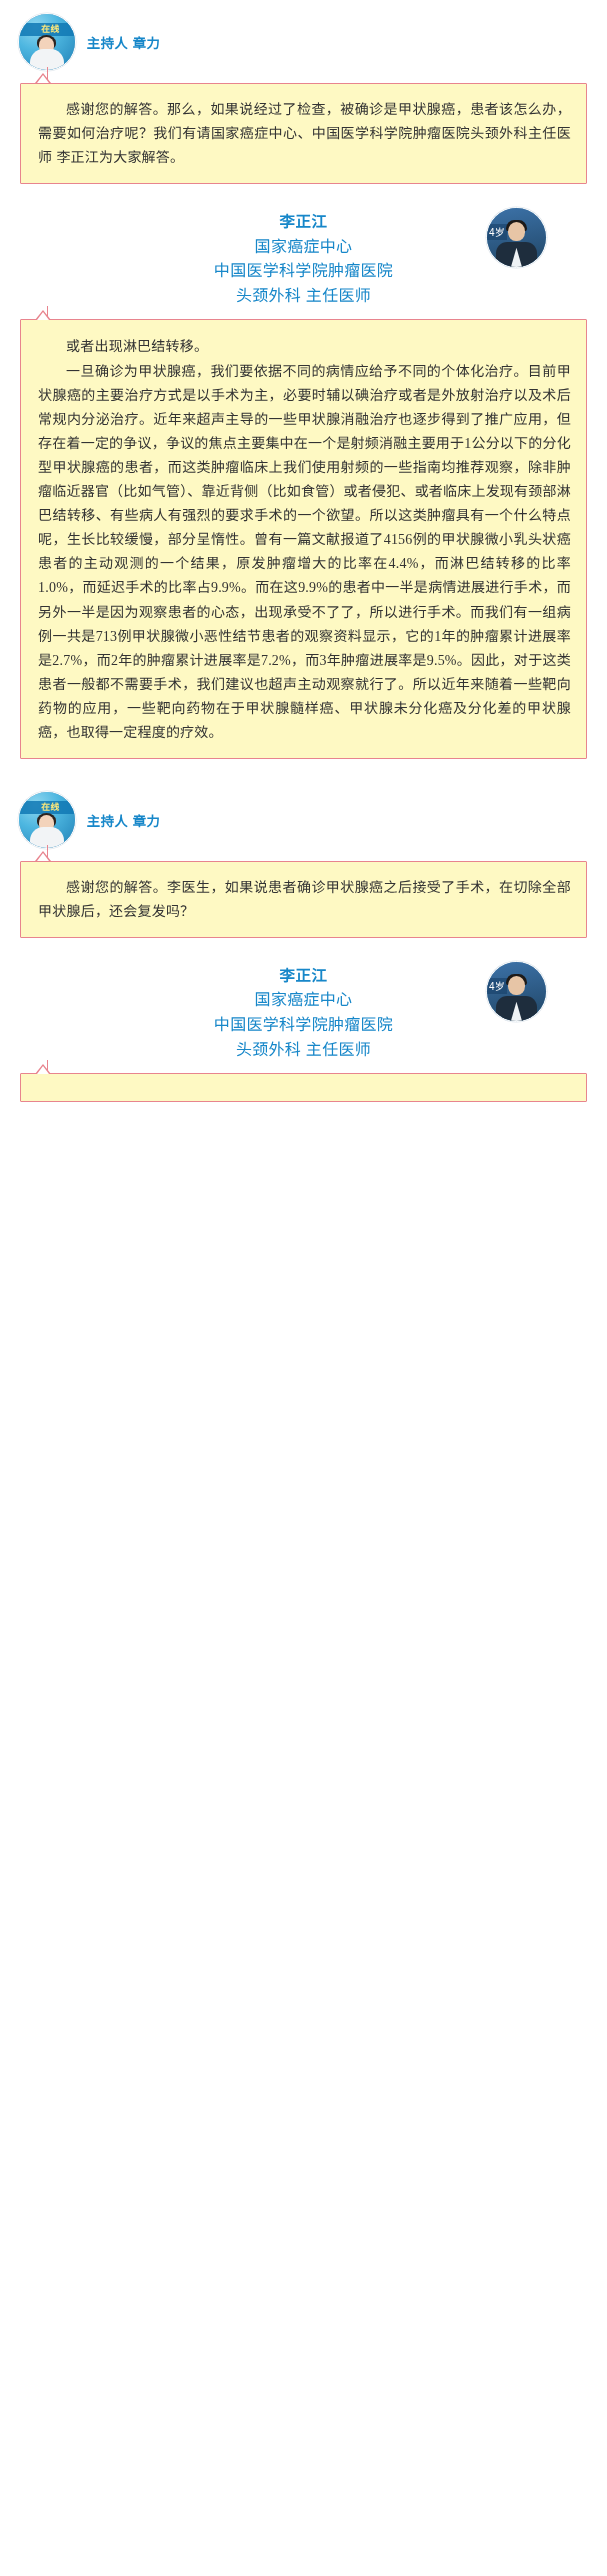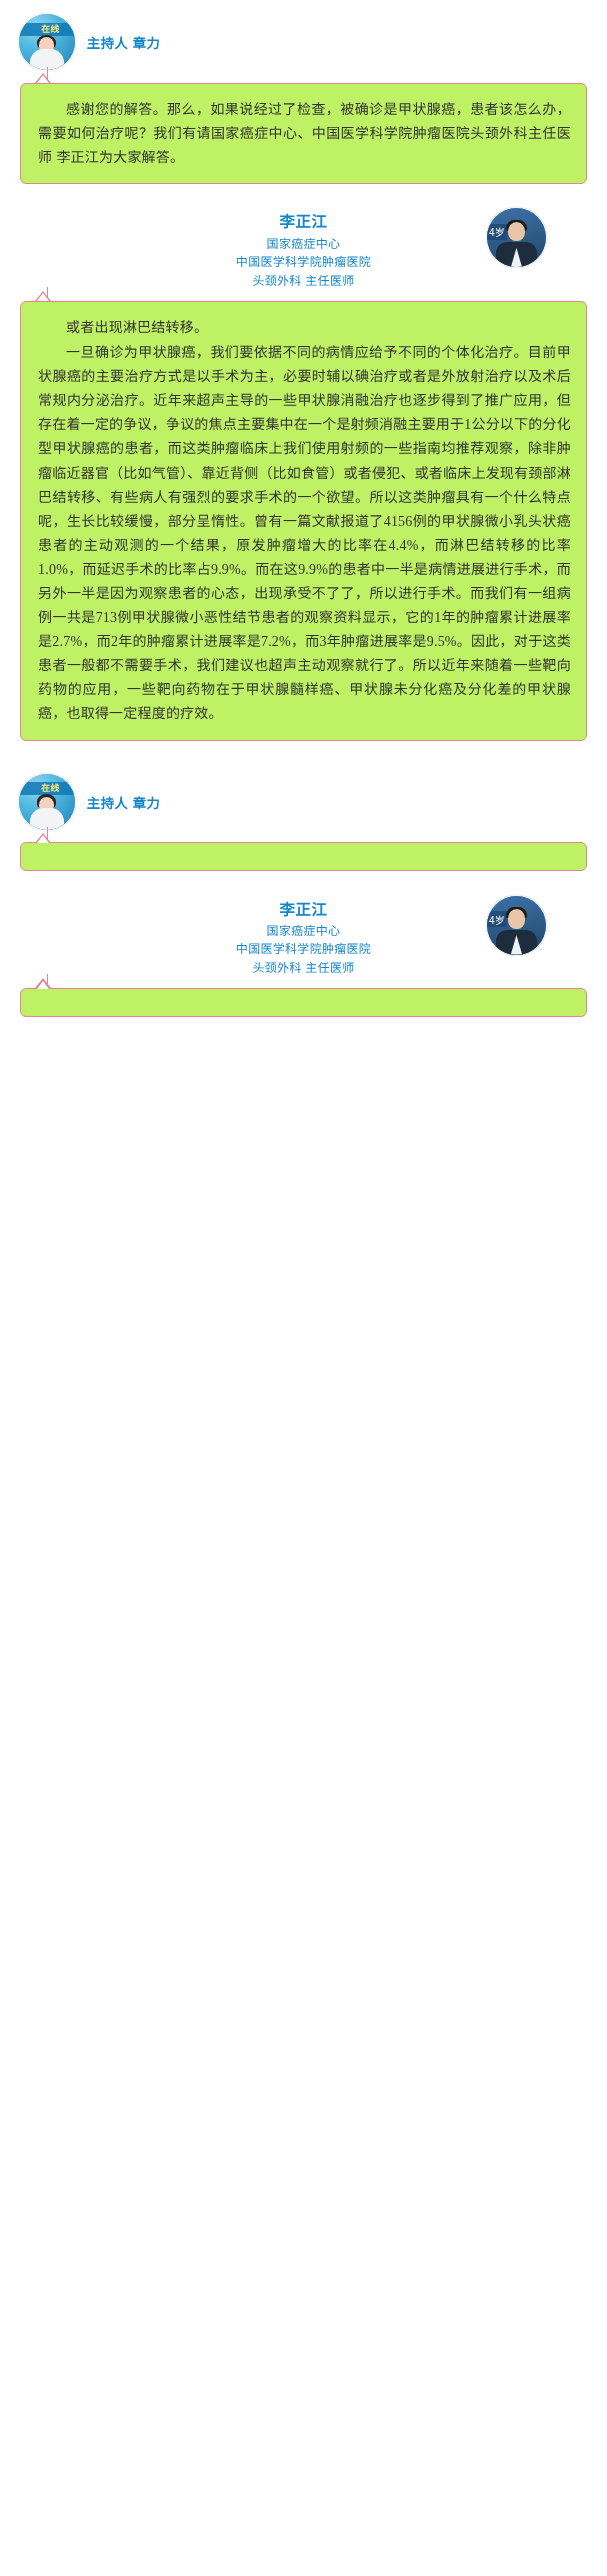--- a/index.html
+++ b/index.html
@@ -169,21 +169,21 @@
     padding: 7.2px 0 2.1px 0;
   }
   .speaker-guest .guest-name {
     font-size: 15.5px;
     color: #1787c9;
     font-weight: bold;
     letter-spacing: 0.5px;
     margin-bottom: 3.1px;
   }
   .speaker-guest .guest-line {
-    font-size: 12px;
+    font-size: 16px;
     color: #1787c9;
     line-height: 1.55;
     letter-spacing: 0.3px;
   }
   .speaker-guest .guest-avatar-wrap {
     position: absolute;
     right: 60px;
     top: 5.2px;
   }
   .speaker-guest .avatar {
@@ -193,23 +193,23 @@
   }
 
   
   .bubble-wrap {
     position: relative;
     margin: 8.2px 19.6px 5.2px 19.6px;
   }
   .bubble {
     position: relative;
     border: 1px solid #e8848e;
-    border-radius: 6px;
+    border-radius: 1px;
     padding: 13.4px 15.5px 13.4px 17.5px;
-    background: #bef264;
+    background: #fef9c3;
   }
   .bubble p {
     margin: 0 0 0 0;
     font-size: 14px;
     line-height: 1.72;
     color: #333333;
     text-align: justify;
     text-indent: 2em;
     letter-spacing: 0.2px;
   }
@@ -321,20 +321,21 @@
       <span>主持人</span>
       <span>章力</span>
     </div>
   </div>
 
   <div class="bubble-wrap">
     <div class="connector" style="left:27px; top:-15.5px; height:15.5px;"></div>
     <div class="bubble">
       <span class="tail-outer"></span>
       <span class="tail-inner"></span>
+      <p>感谢您的解答。李医生，如果说患者确诊甲状腺癌之后接受了手术，在切除全部甲状腺后，还会复发吗？</p>
     </div>
   </div>
 
   <div class="spacer-md"></div>
 
   <div class="speaker speaker-guest">
     <div class="guest-avatar-wrap">
       <div class="avatar avatar-guest">
         <div class="photo">
           <div class="g-label">4岁</div>

